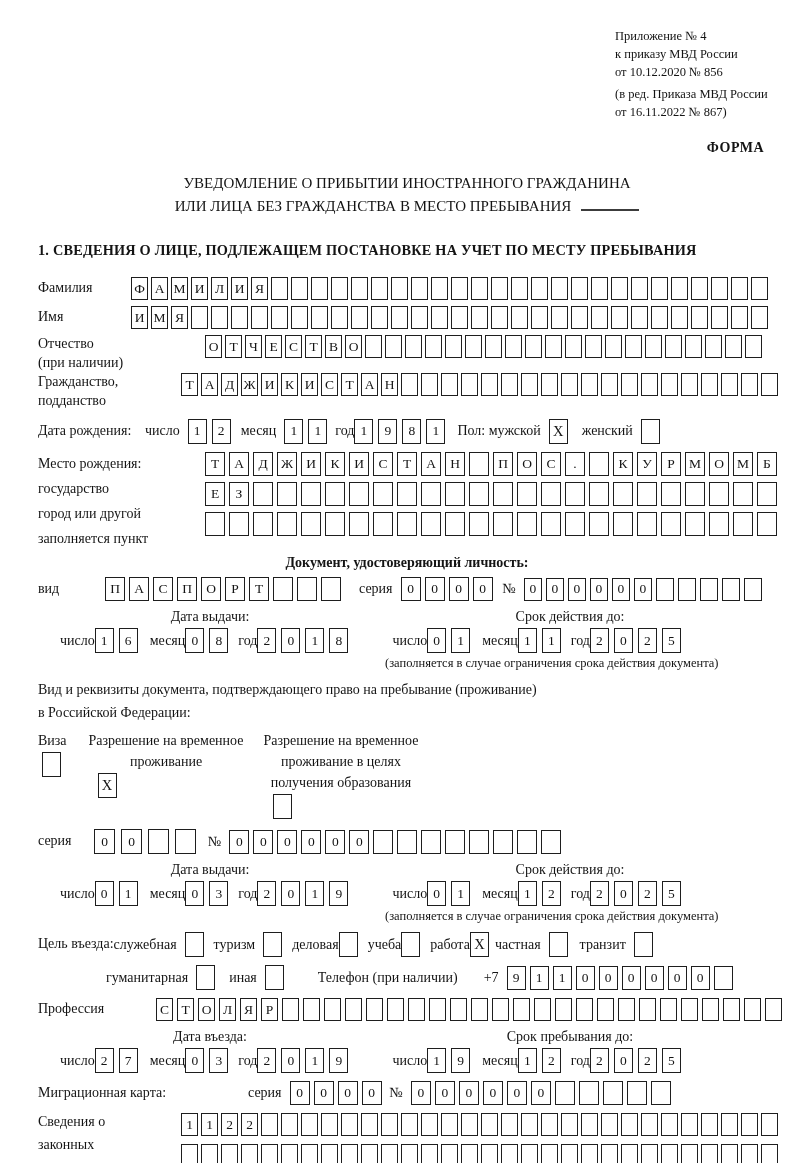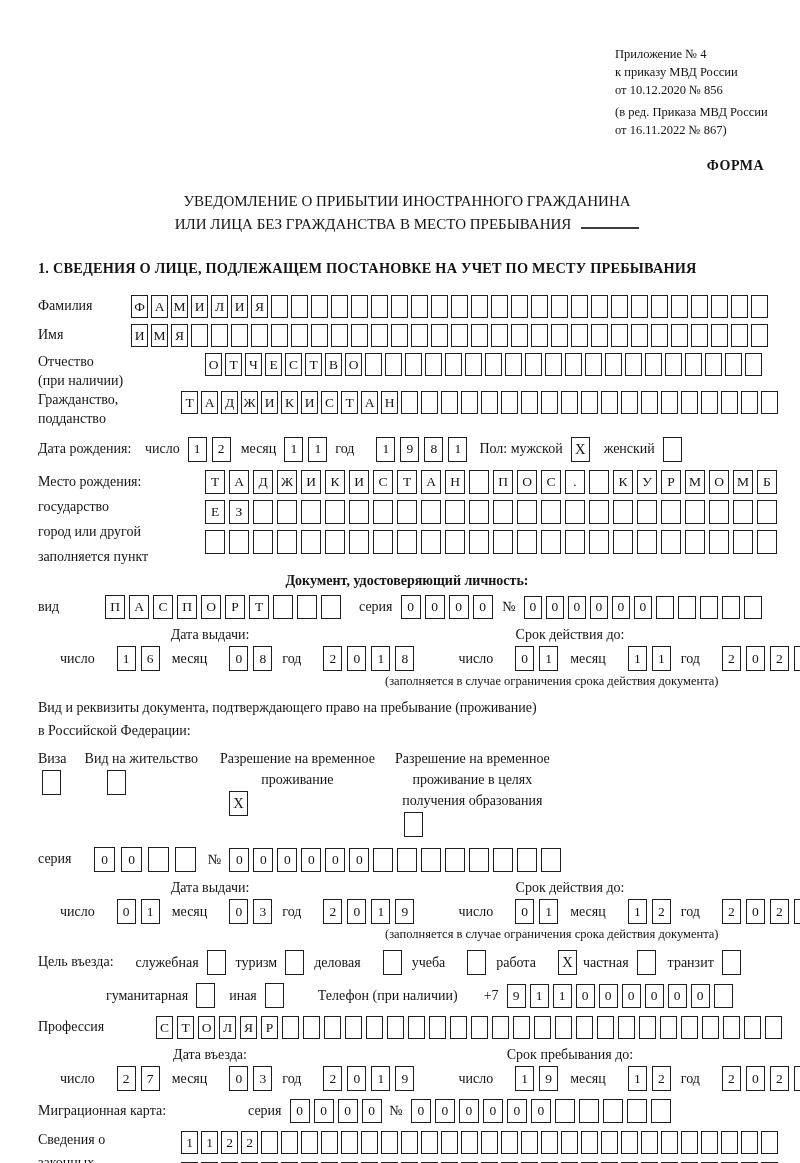--- a/index.html
+++ b/index.html
@@ -1,17 +1,17 @@
 <!DOCTYPE html>
 <html><head>
 <meta charset="utf-8">
 <style>
   html,body{margin:0;padding:0;background:#fff;}
   body{width:800px;height:1163px;font-family:"Liberation Serif","DejaVu Serif",serif;color:#141414;}
-  .page{box-sizing:border-box;width:800px;height:1163px;padding:46px 24px 0 38px;overflow:hidden;position:relative;}
+  .page{box-sizing:border-box;width:800px;height:1163px;padding:28px 24px 0 38px;overflow:hidden;position:relative;}
 
   
   .ref{margin-left:577px;width:200px;font-size:12.5px;line-height:1.42;}
   .ref .gap{height:5px;}
   .forma{text-align:right;padding-right:12px;font-weight:bold;font-size:14px;margin-top:18px;letter-spacing:.5px;}
 
   .title{ text-align:center;font-weight:normal;font-size:15px;line-height:1.55;margin-top:16px;}
   .blankline{display:inline-block;width:58px;height:12px;border-bottom:2.5px solid #3c3c3c;margin-left:10px;}
   .sec-heading{font-weight:bold;font-size:14.3px;margin-top:24px;letter-spacing:.2px;}
 
@@ -20,21 +20,21 @@
   .frow.top{align-items:flex-start;}
   .flabel{flex:none;font-size:14px;line-height:1.35;}
   .cells{display:flex;gap:3px;flex:none;}
   .cell{box-sizing:border-box;flex:none;width:17px;height:23px;border:1.6px solid #1e1e1e;display:flex;align-items:center;justify-content:center;font-size:13.5px;background:#fff;}
   .g4{gap:4px;} .g5{gap:5px;} .g6{gap:6px;}
   .w18 .cell{width:18px;} .w19 .cell{width:19px;height:24px;} .w20 .cell{width:20px;height:24px;} .w21 .cell{width:21px;height:25px;}
   .date .cell{width:19px;height:25px;}
   .checkbox{box-sizing:border-box;flex:none;width:19px;height:25px;border:1.6px solid #1e1e1e;display:flex;align-items:center;justify-content:center;font-size:14.5px;background:#fff;}
   .lbl{flex:none;font-size:14px;}
   .ml6{margin-left:6px;} .ml8{margin-left:8px;} .ml10{margin-left:10px;} .ml12{margin-left:12px;} .ml14{margin-left:14px;} .ml18{margin-left:18px;}
-  .mr6{margin-right:22px;} .mr8{margin-right:8px;}
+  .mr6{margin-right:0;} .mr8{margin-right:8px;}
 
   .center-bold{text-align:center;font-weight:bold;font-size:14px;margin:4px 0 6px 0;}
   .dh{display:flex;font-size:14px;margin-bottom:3px;}
   .dh-left{width:300px;text-align:center;margin-left:22px;}
   .dh-right{width:300px;text-align:center;margin-left:60px;}
   .drow{display:flex;align-items:center;margin-left:22px;}
   .dgroup{display:flex;align-items:center;}
   .dgroup.right{margin-left:44px;}
   .note{font-size:12.5px;margin:3px 0 8px 347px;}
   .para{font-size:14px;line-height:1.6;}
@@ -425,24 +425,20 @@
     <div class="para">
       <div>Вид и реквизиты документа, подтверждающего право на пребывание (проживание)</div>
       <div>в Российской Федерации:</div>
     </div>
 
     <div class="opts">
       <div class="opt">
         <span class="opt-label">Виза</span>
         <span class="checkbox" style="margin-left:4px"></span>
       </div>
-      <div class="opt" style="margin-left:18px">
-        <span class="opt-label">Вид на жительство</span>
-        <span class="checkbox" style="margin-left:22px"></span>
-      </div>
       <div class="opt" style="margin-left:22px">
         <span class="opt-label">
           <div>Разрешение на временное</div>
           <div>проживание</div>
         </span>
         <span class="checkbox">X</span>
       </div>
       <div class="opt" style="margin-left:20px">
         <span class="opt-label">
           <div>Разрешение на временное</div>

